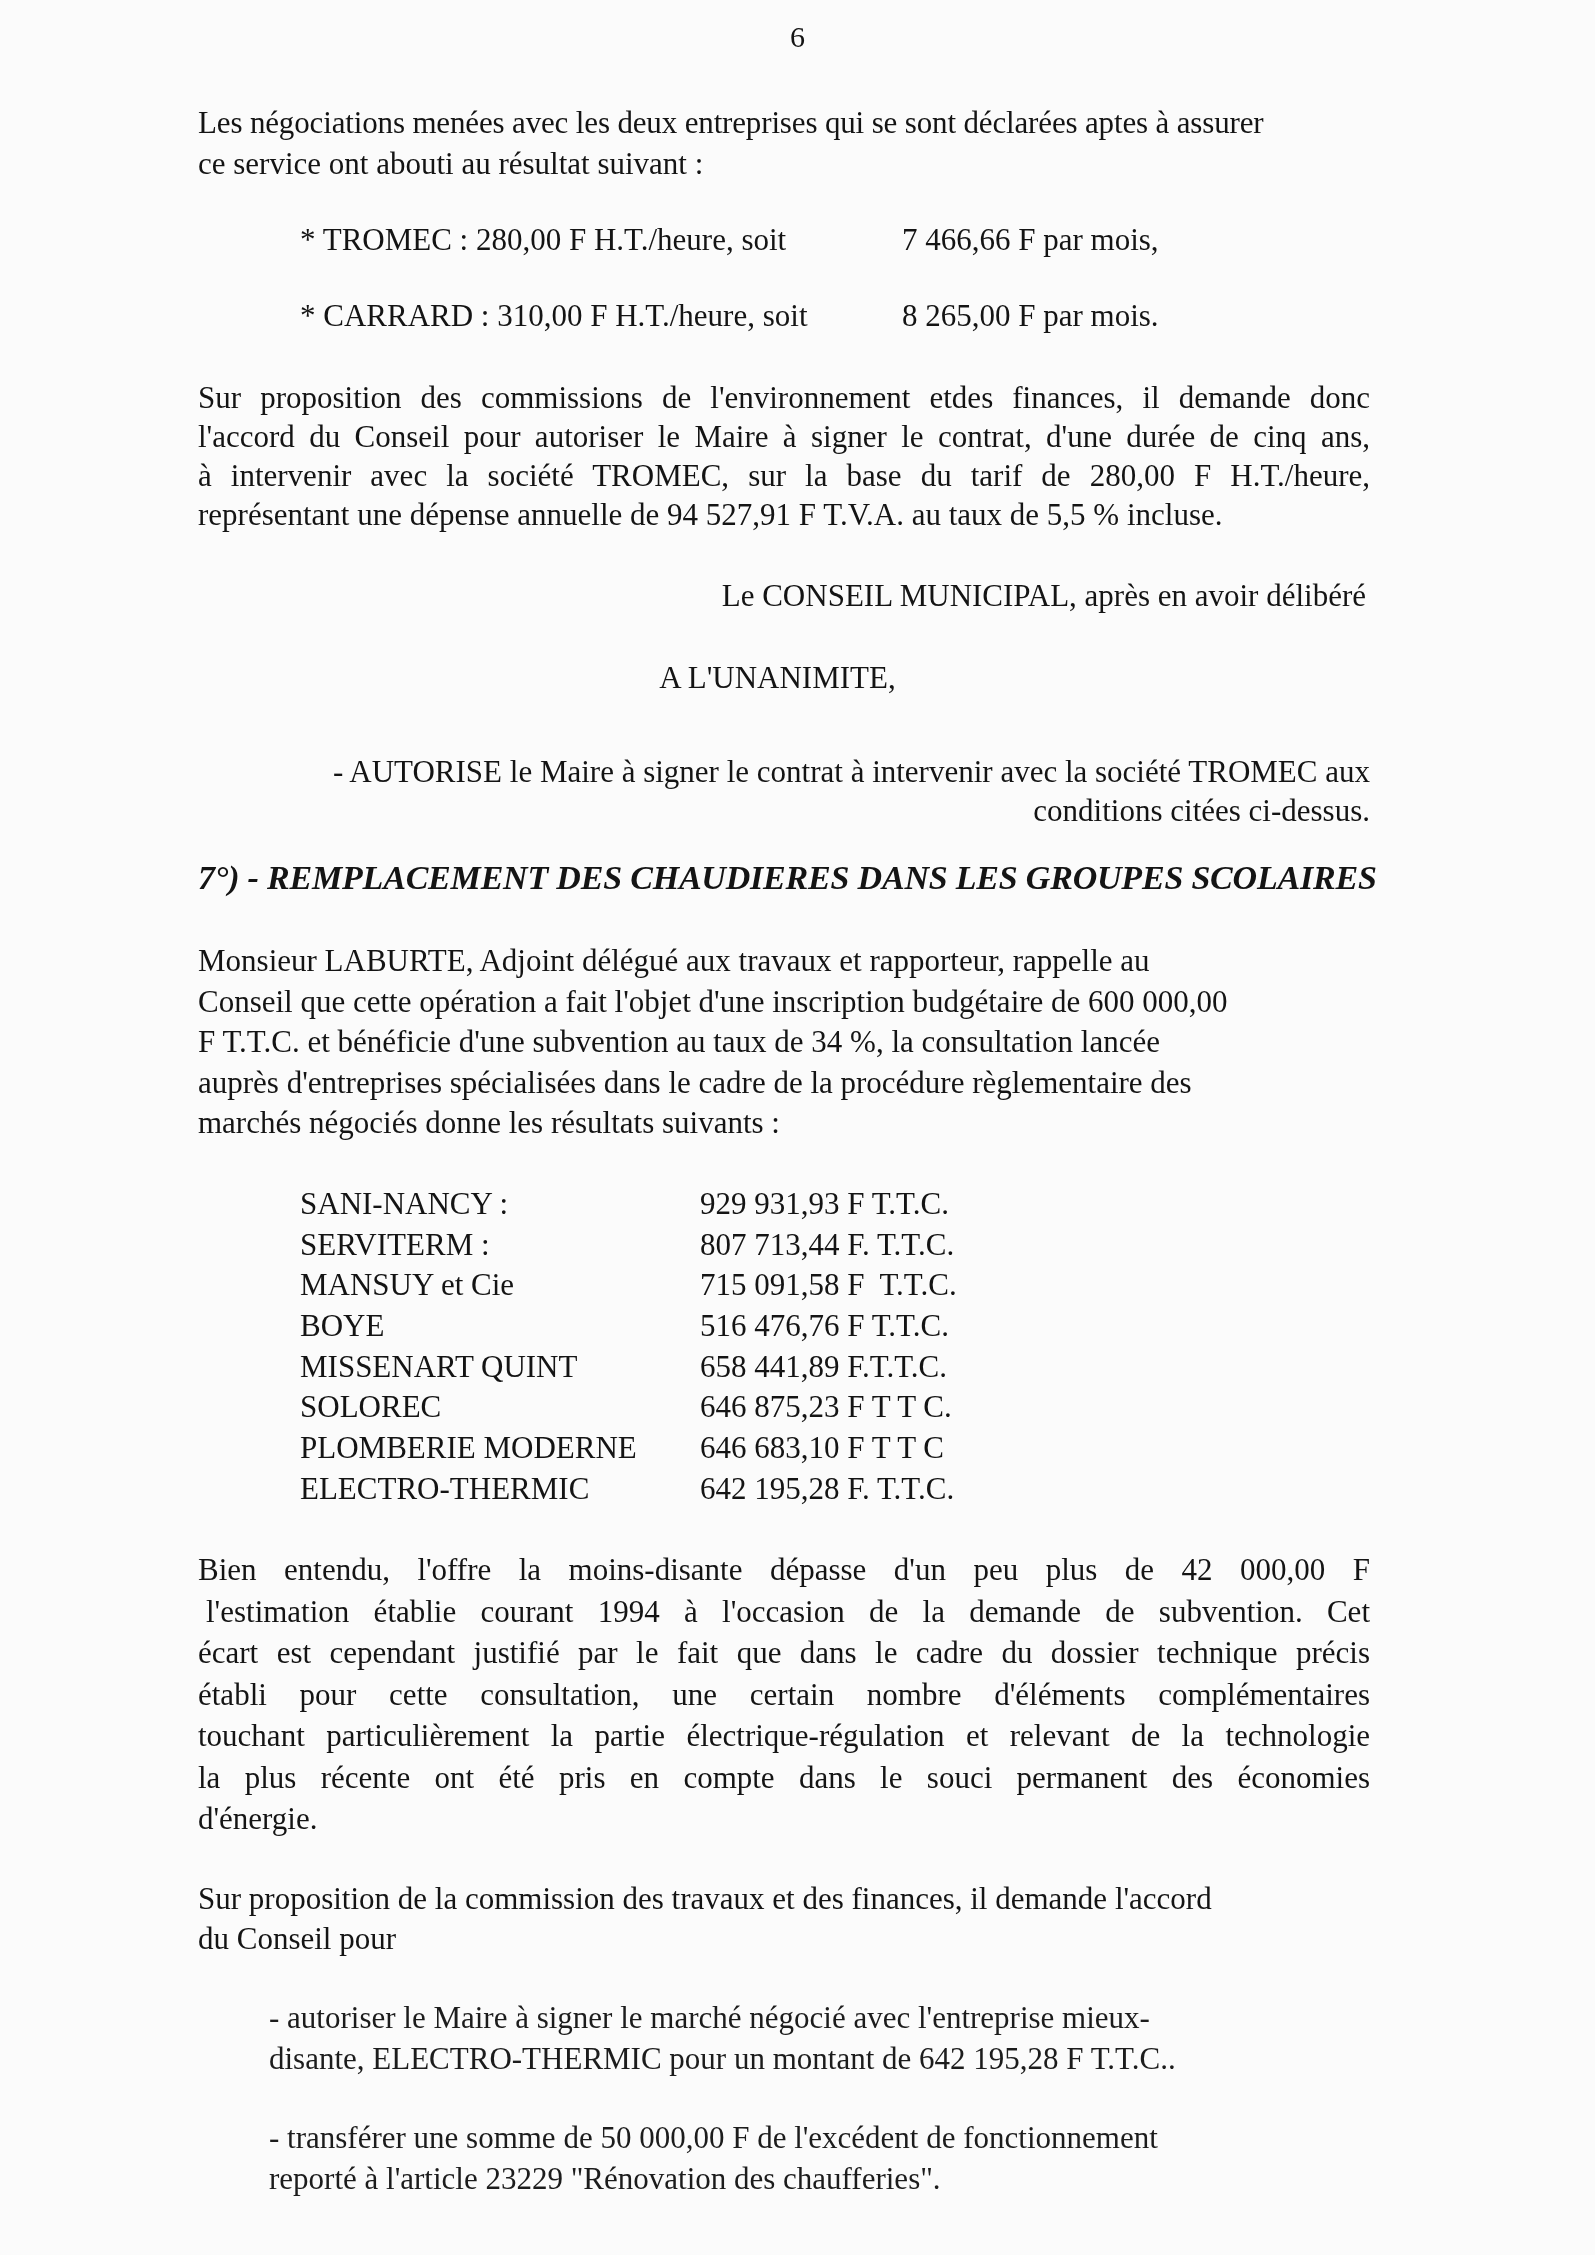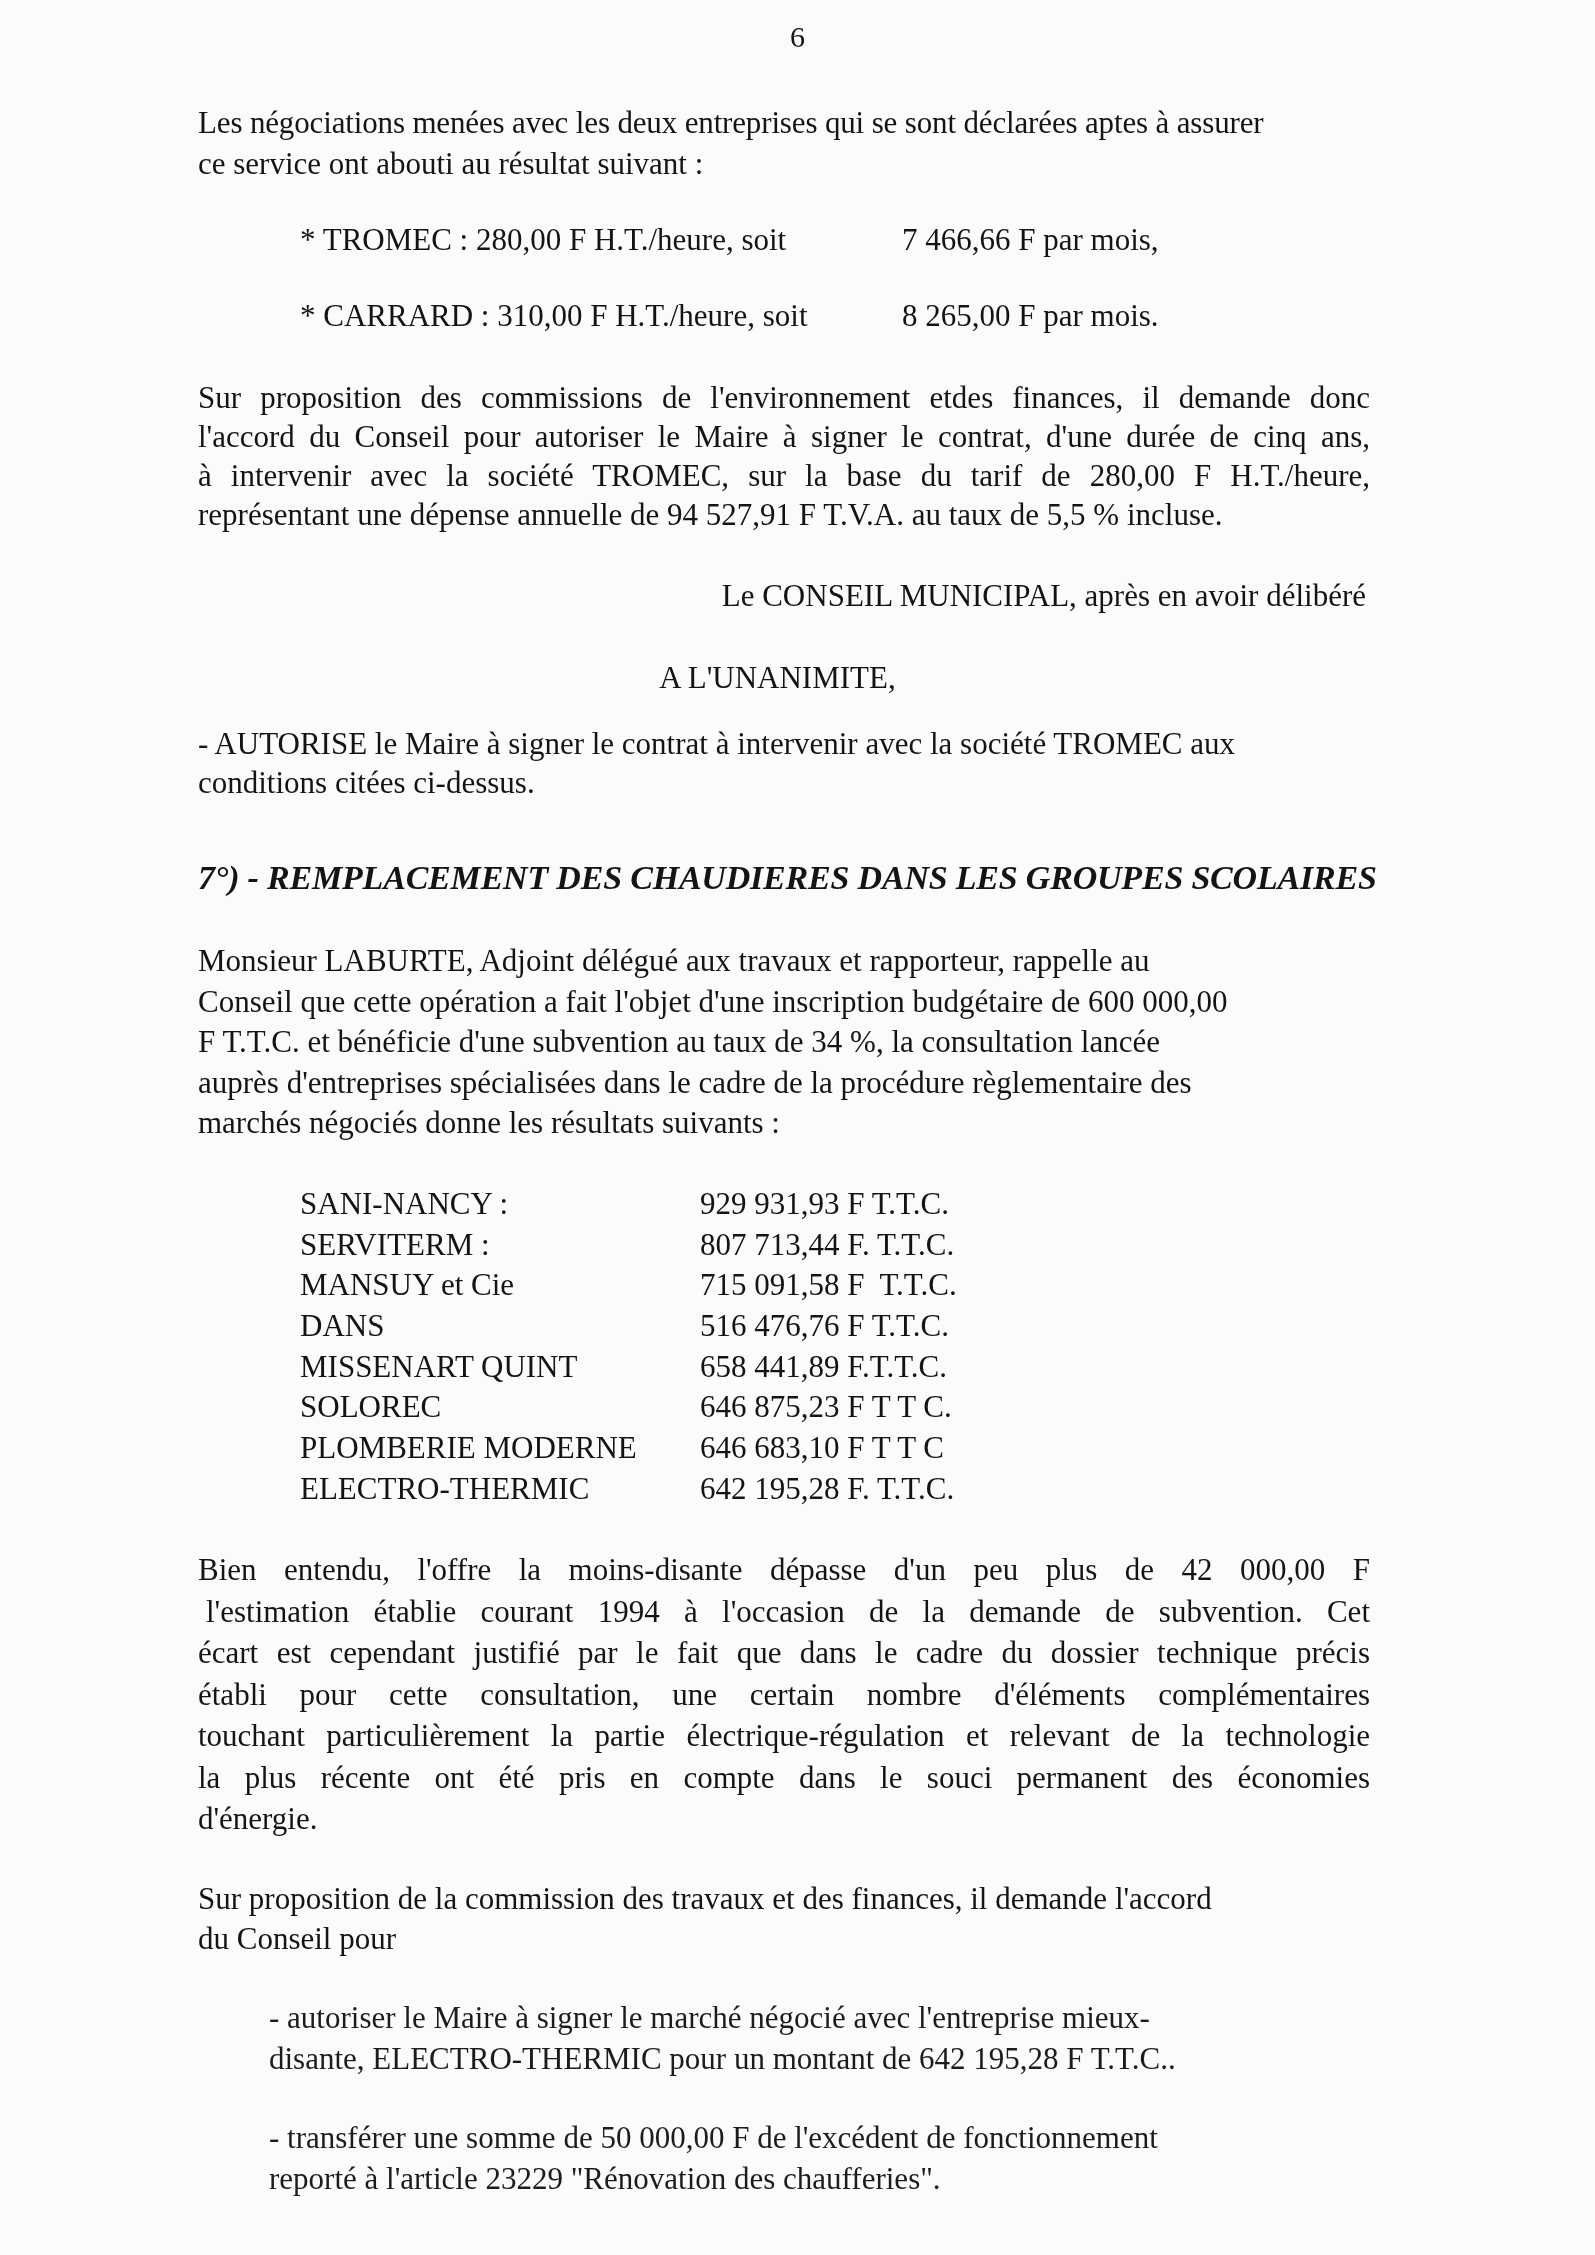--- a/index.html
+++ b/index.html
@@ -108,21 +108,21 @@
   <div class="block" style="top:378px; line-height:39px;">
     <span class="justify-line" style="height:39px;">Sur proposition des commissions de l'environnement etdes finances, il demande donc</span>
     <span class="justify-line" style="height:39px;">l'accord du Conseil pour autoriser le Maire à signer le contrat, d'une durée de cinq ans,</span>
     <span class="justify-line" style="height:39px;">à intervenir avec la société TROMEC, sur la base du tarif de 280,00 F H.T./heure,</span>
     <span class="line">représentant une dépense annuelle de 94 527,91 F T.V.A. au taux de 5,5 % incluse.</span>
   </div>
 
   <div class="right-line" style="top:578px;">Le CONSEIL MUNICIPAL, après en avoir délibéré</div>
   <div class="center-line" style="top:660px;">A L'UNANIMITE,</div>
 
-  <div class="block" style="top:724px; line-height:39px;">
+  <div class="block" style="top:752px; line-height:39px;text-align:right;">
     <span class="line">- AUTORISE le Maire à signer le contrat à intervenir avec la société TROMEC aux</span>
     <span class="line">conditions citées ci-dessus.</span>
   </div>
 
   <div class="heading" style="top:859px;">7°) - REMPLACEMENT DES CHAUDIERES DANS LES GROUPES SCOLAIRES</div>
 
   <div class="block" style="top:941px; line-height:40.5px;">
     <span class="line">Monsieur LABURTE, Adjoint délégué aux travaux et rapporteur, rappelle au</span>
     <span class="line">Conseil que cette opération a fait l'objet d'une inscription budgétaire de 600 000,00</span>
     <span class="line">F T.T.C. et bénéficie d'une subvention au taux de 34 %, la consultation lancée</span>
@@ -137,21 +137,21 @@
     </div>
     <div class="bid-row">
       <span class="name">SERVITERM :</span>
       <span class="amount">807 713,44 F. T.T.C.</span>
     </div>
     <div class="bid-row">
       <span class="name">MANSUY et Cie</span>
       <span class="amount" style="white-space:pre;">715 091,58 F  T.T.C.</span>
     </div>
     <div class="bid-row">
-      <span class="name">DANS</span>
+      <span class="name">BOYE</span>
       <span class="amount">516 476,76 F T.T.C.</span>
     </div>
     <div class="bid-row">
       <span class="name">MISSENART QUINT</span>
       <span class="amount">658 441,89 F.T.T.C.</span>
     </div>
     <div class="bid-row">
       <span class="name">SOLOREC</span>
       <span class="amount">646 875,23 F T T C.</span>
     </div>

